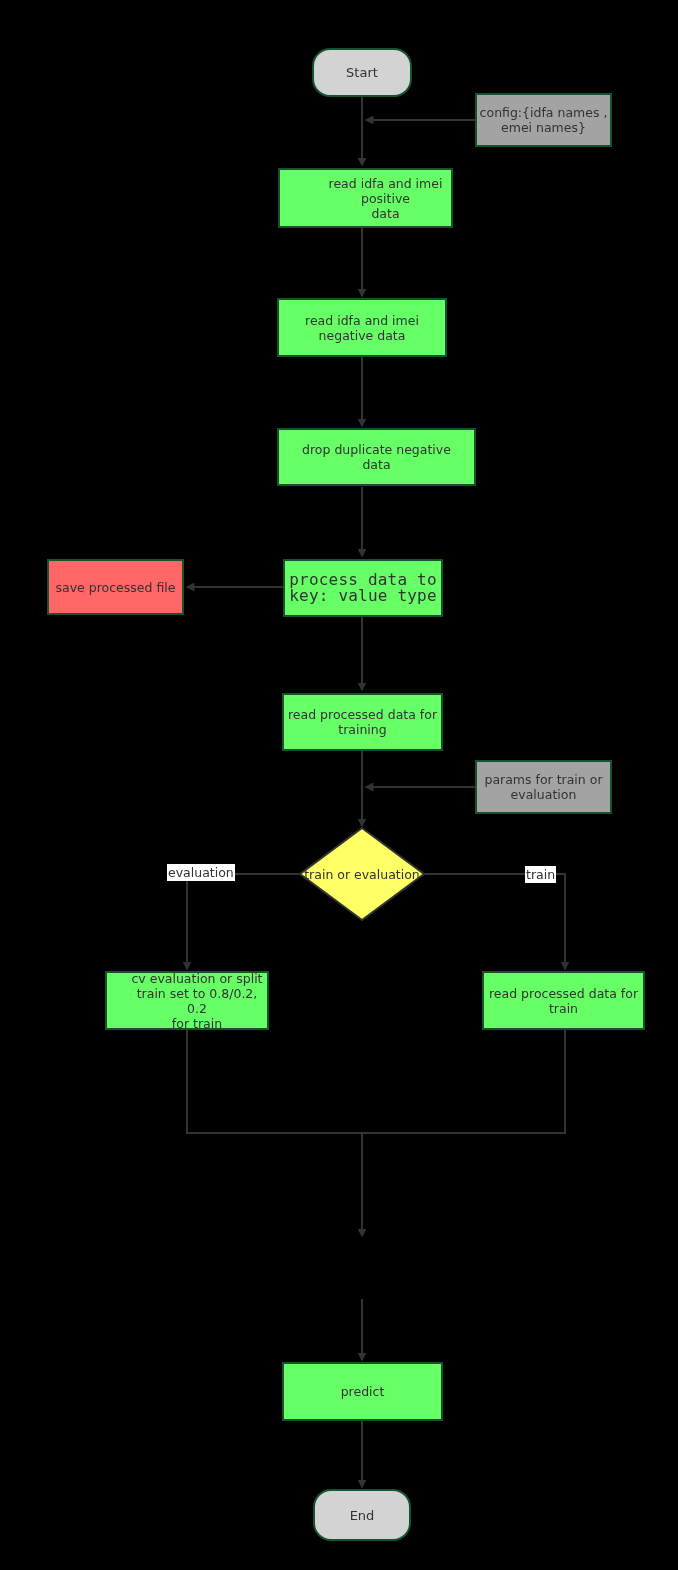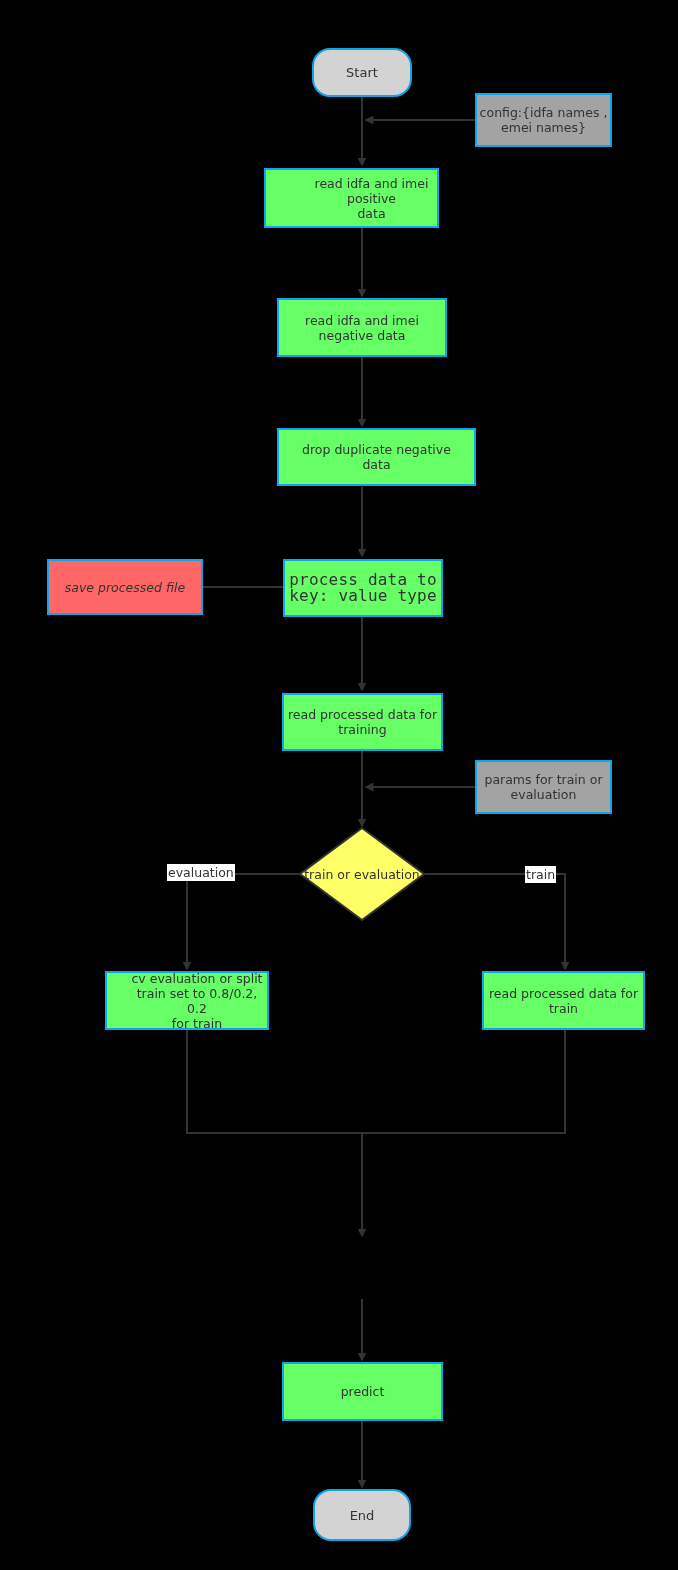--- a/index.html
+++ b/index.html
@@ -25,21 +25,21 @@
   .node {
     position: absolute;
     box-sizing: border-box;
     display: flex;
     align-items: center;
     justify-content: center;
     text-align: center;
     color: #333333;
     font-size: 12.5px;
     line-height: 15px;
-    border: 2px solid #0ea5e9;
+    border: 2px solid #14532d;
     white-space: pre-line;
     z-index: 3;
   }
   .node.terminator {
     background: #d3d3d3;
     border-radius: 18px;
     font-size: 13px;
   }
   .node.process-green { background: #66ff66; }
   .node.process-red   { background: #ff6666; }
@@ -121,33 +121,33 @@
 
       <path d="M362,1421 L362,1487" marker-end="url(#arrow)"></path>
     </g>
   </svg>
 
   <div class="node terminator" style="left:312px; top:48px; width:100px; height:49px;">Start</div>
 
   <div class="node io-orange" style="left:475px; top:93px; width:137px; height:54px;">config:{idfa names ,
 emei names}</div>
 
-  <div class="node process-green" style="left:264px; top:168px; width:175px; height:60px;padding-left:40px;">read idfa and imei positive
+  <div class="node process-green" style="left:278px; top:168px; width:175px; height:60px;padding-left:40px;">read idfa and imei positive
 data</div>
 
   <div class="node process-green" style="left:277px; top:298px; width:170px; height:59px;">read idfa and imei
 negative data</div>
 
   <div class="node process-green" style="left:277px; top:428px; width:199px; height:58px;">drop duplicate negative
 data</div>
 
   <div class="node process-green mono" style="left:283px; top:559px; width:160px; height:58px;">process data to
 key: value  type</div>
 
-  <div class="node process-red" style="left:47px; top:559px; width:156px; height:56px;font-style:italic;">save processed file</div>
+  <div class="node process-red" style="left:47px; top:559px; width:137px; height:56px;">save processed file</div>
 
   <div class="node process-green" style="left:282px; top:693px; width:161px; height:58px;">read processed data for
 training</div>
 
   <div class="node io-orange" style="left:475px; top:760px; width:137px; height:54px;">params for train or
 evaluation</div>
 
   <div class="diamond-wrap" style="left:298px; top:826px; width:128px; height:96px;">
     <svg width="128" height="96" viewBox="0 0 128 96">
       <polygon points="64,2 126,48 64,94 2,48" fill="#ffff66" stroke="#333333" stroke-width="2"></polygon>

